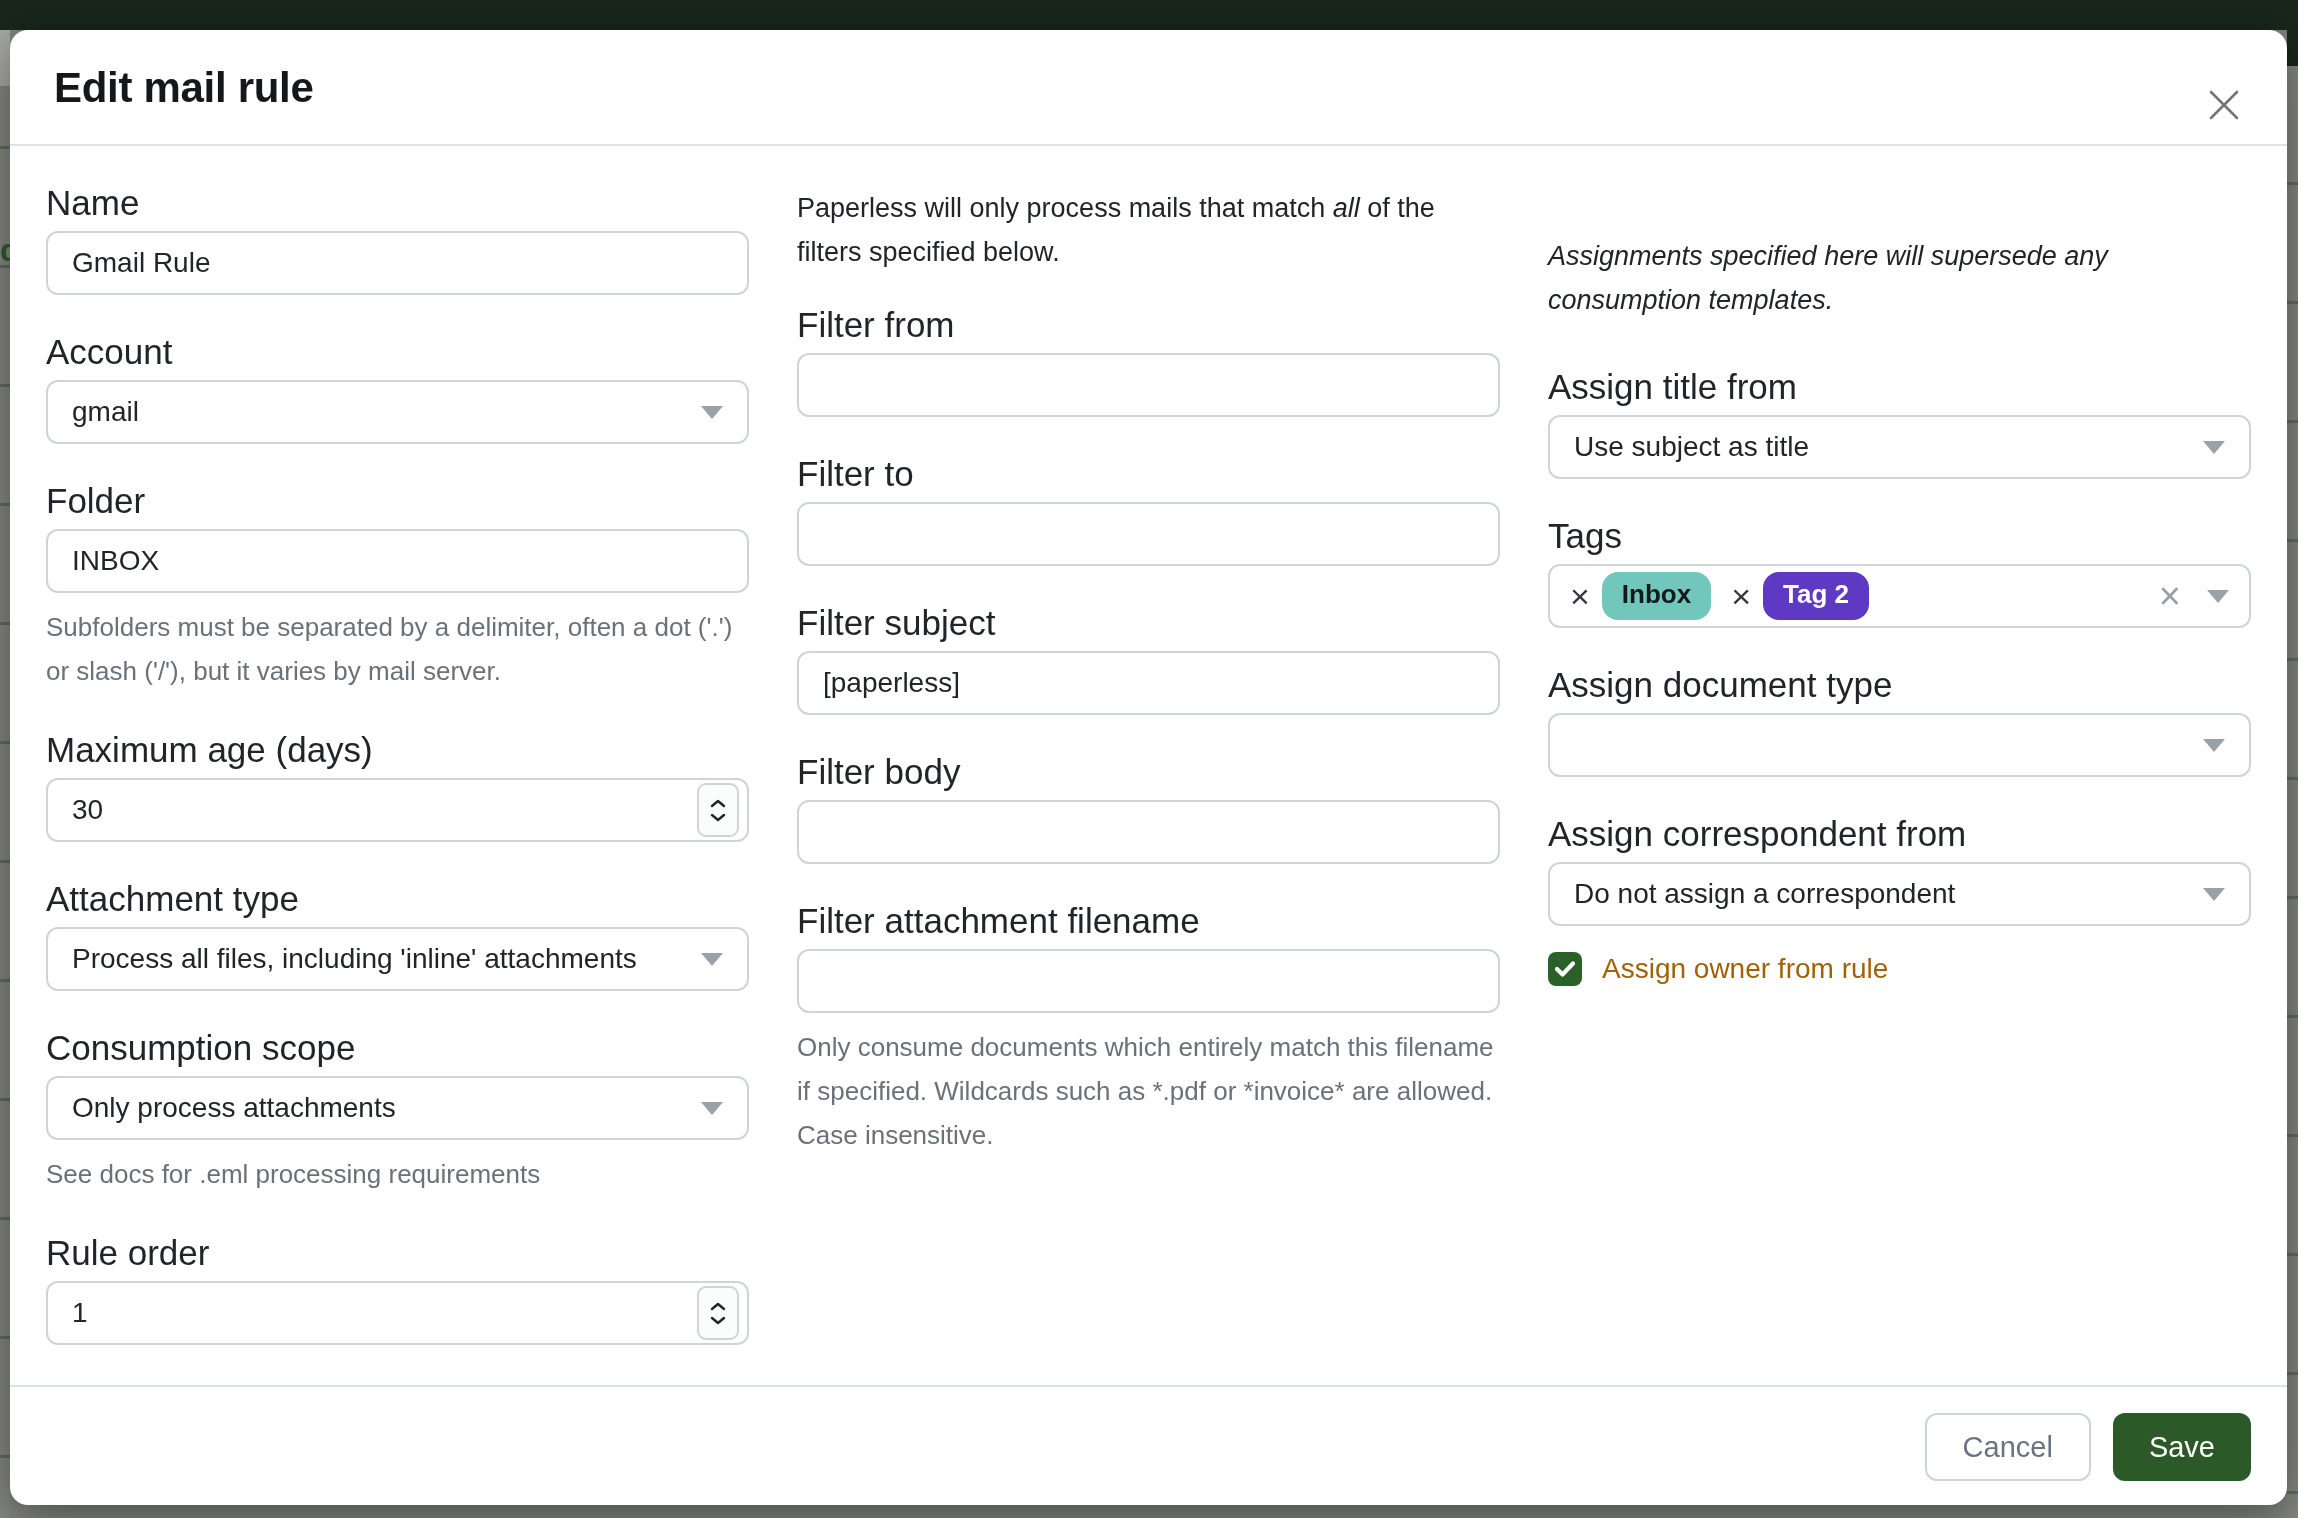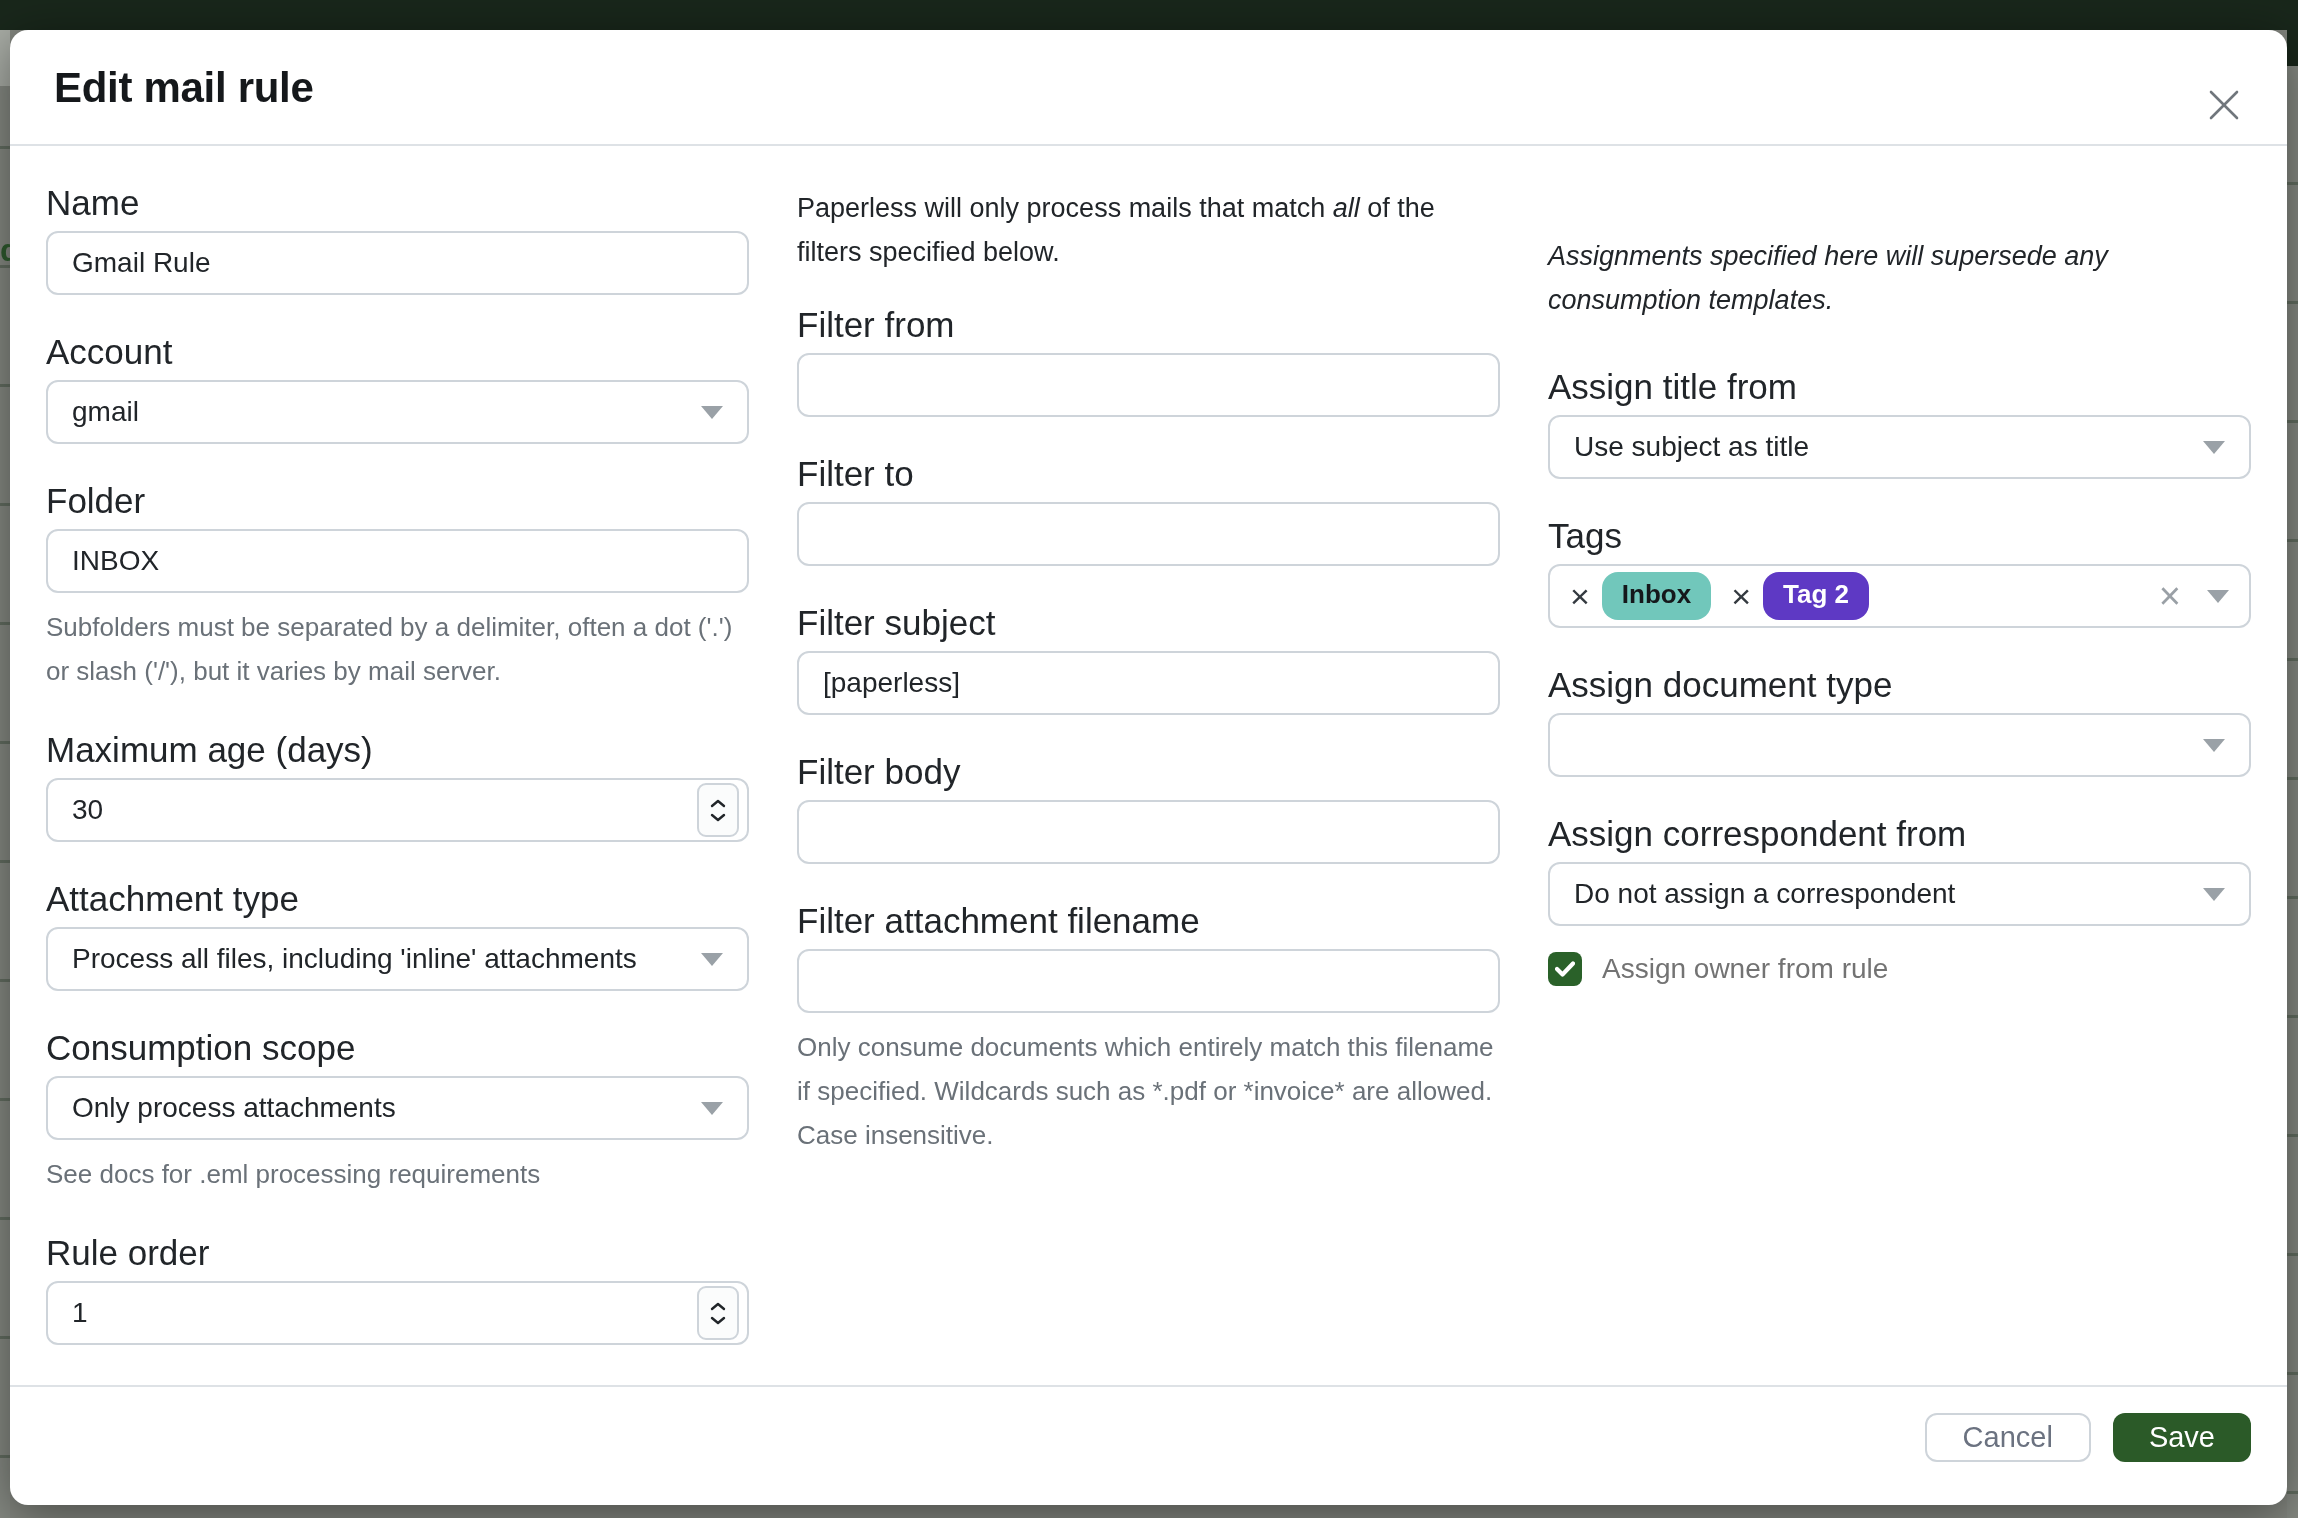--- a/index.html
+++ b/index.html
@@ -88,29 +88,29 @@
   .tags-clear { font-size: 38px; color: #9aa0a6; line-height: 1; cursor: pointer; }
   .tags-control .caret { margin-left: 0; }
 
   
   .check-row { display: flex; align-items: center; gap: 20px; margin-top: 26px; }
   .checkbox {
     width: 34px; height: 34px; border-radius: 8px; background: #2a6129;
     display: flex; align-items: center; justify-content: center; flex: 0 0 auto; cursor: pointer;
   }
   .checkbox svg { width: 20px; height: 16px; stroke: #fff; stroke-width: 4.2; fill: none; stroke-linecap: round; stroke-linejoin: round; }
-  .check-label { font-size: 28px; color: #737373; }
+  .check-label { font-size: 28px; color: #a16207; }
 
   
   .modal-footer {
     border-top: 2px solid #dee2e6; height: 137px; padding: 26px 36px 0 36px;
     display: flex; justify-content: flex-end; gap: 22px;
   }
   .btn {
-    height: 49px; padding: 0 36px; border-radius: 12px; font-size: 29px;
+    height: 68px; padding: 0 36px; border-radius: 12px; font-size: 29px;
     display: flex; align-items: center; justify-content: center; cursor: pointer;
     font-family: "Liberation Sans", sans-serif;
   }
   .btn-cancel { background: #fff; border: 2px solid #ced4da; color: #6b7280; }
   .btn-save { background: #2b5a28; border: none; color: #ffffff; }
 </style>
 </head>
 <body>
 
 <div class="page-header-bar"></div>

